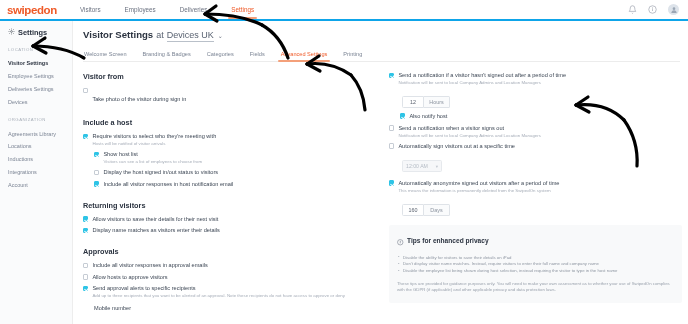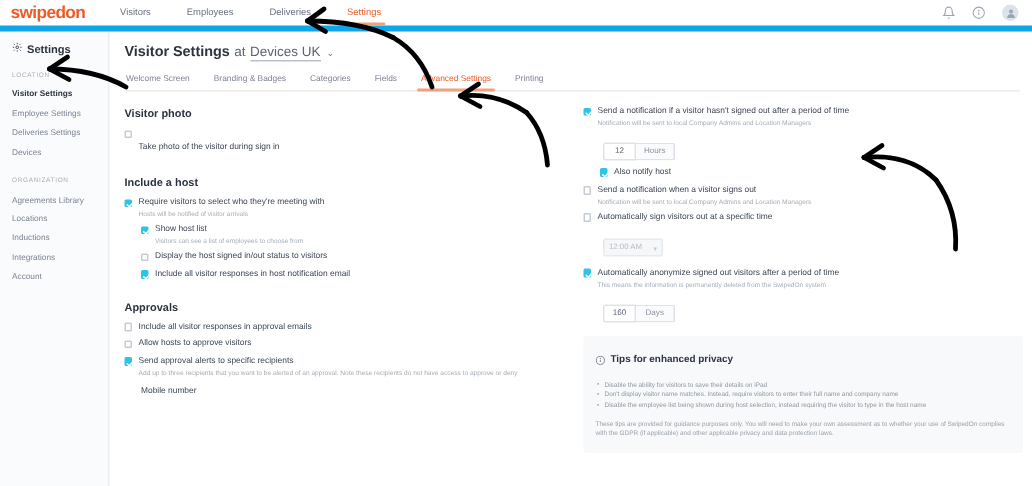--- a/index.html
+++ b/index.html
@@ -6,21 +6,21 @@
   html, body {
     width: 688px; height: 324px;
     font-family: "Liberation Sans", sans-serif;
     background: #ffffff;
     overflow: hidden;
   }
   .app { position: relative; width: 688px; height: 324px; background:#fff; }
 
   
   .topnav {
-    height: 21px; background:#fff; border-bottom:4px solid #0ea5e9;
+    height: 21px; background:#fff; border-bottom:2px solid #0ea5e9;
     display:flex; align-items:center; position:relative; z-index:5;
   }
   .logo {
     font-size: 11.5px; font-weight: 700; color:#ef5a28; letter-spacing:-0.4px;
     padding-left:7px; width:68px; white-space:nowrap;
   }
   .nav-items { display:flex; align-items:center; height:100%; }
   .nav-item {
     font-size:6.3px; color:#6b7280; padding:0 12px; height:100%;
     display:flex; align-items:center; position:relative; white-space:nowrap;
@@ -240,21 +240,21 @@
         <div class="tab"><span>Fields</span></div>
         <div class="tab active"><span>Advanced Settings</span></div>
         <div class="tab"><span>Printing</span></div>
       </div>
 
       <div class="cols">
 
         <div class="col-left">
 
           <div class="sec">
-            <div class="sec-h">Visitor photo</div>
+            <div class="sec-h">Visitor from</div>
             <div class="cbrow">
               <span class="cb"></span>
               <span class="cb-txtwrap">
                 <span class="cb-label">Take photo of the visitor during sign in</span>
               </span>
             </div>
           </div>
 
           <div class="sec">
             <div class="sec-h">Include a host</div>
@@ -283,20 +283,35 @@
             </div>
 
             <div class="cbrow indent">
               <span class="cb on"></span>
               <span class="cb-txtwrap">
                 <div class="cb-label">Include all visitor responses in host notification email</div>
               </span>
             </div>
           </div>
 
+          <div class="sec">
+            <div class="sec-h">Returning visitors</div>
+            <div class="cbrow">
+              <span class="cb on"></span>
+              <span class="cb-txtwrap">
+                <div class="cb-label">Allow visitors to save their details for their next visit</div>
+              </span>
+            </div>
+            <div class="cbrow">
+              <span class="cb on"></span>
+              <span class="cb-txtwrap">
+                <div class="cb-label">Display name matches as visitors enter their details</div>
+              </span>
+            </div>
+          </div>
 
           <div class="sec">
             <div class="sec-h">Approvals</div>
             <div class="cbrow">
               <span class="cb"></span>
               <span class="cb-txtwrap">
                 <div class="cb-label">Include all visitor responses in approval emails</div>
               </span>
             </div>
             <div class="cbrow">

